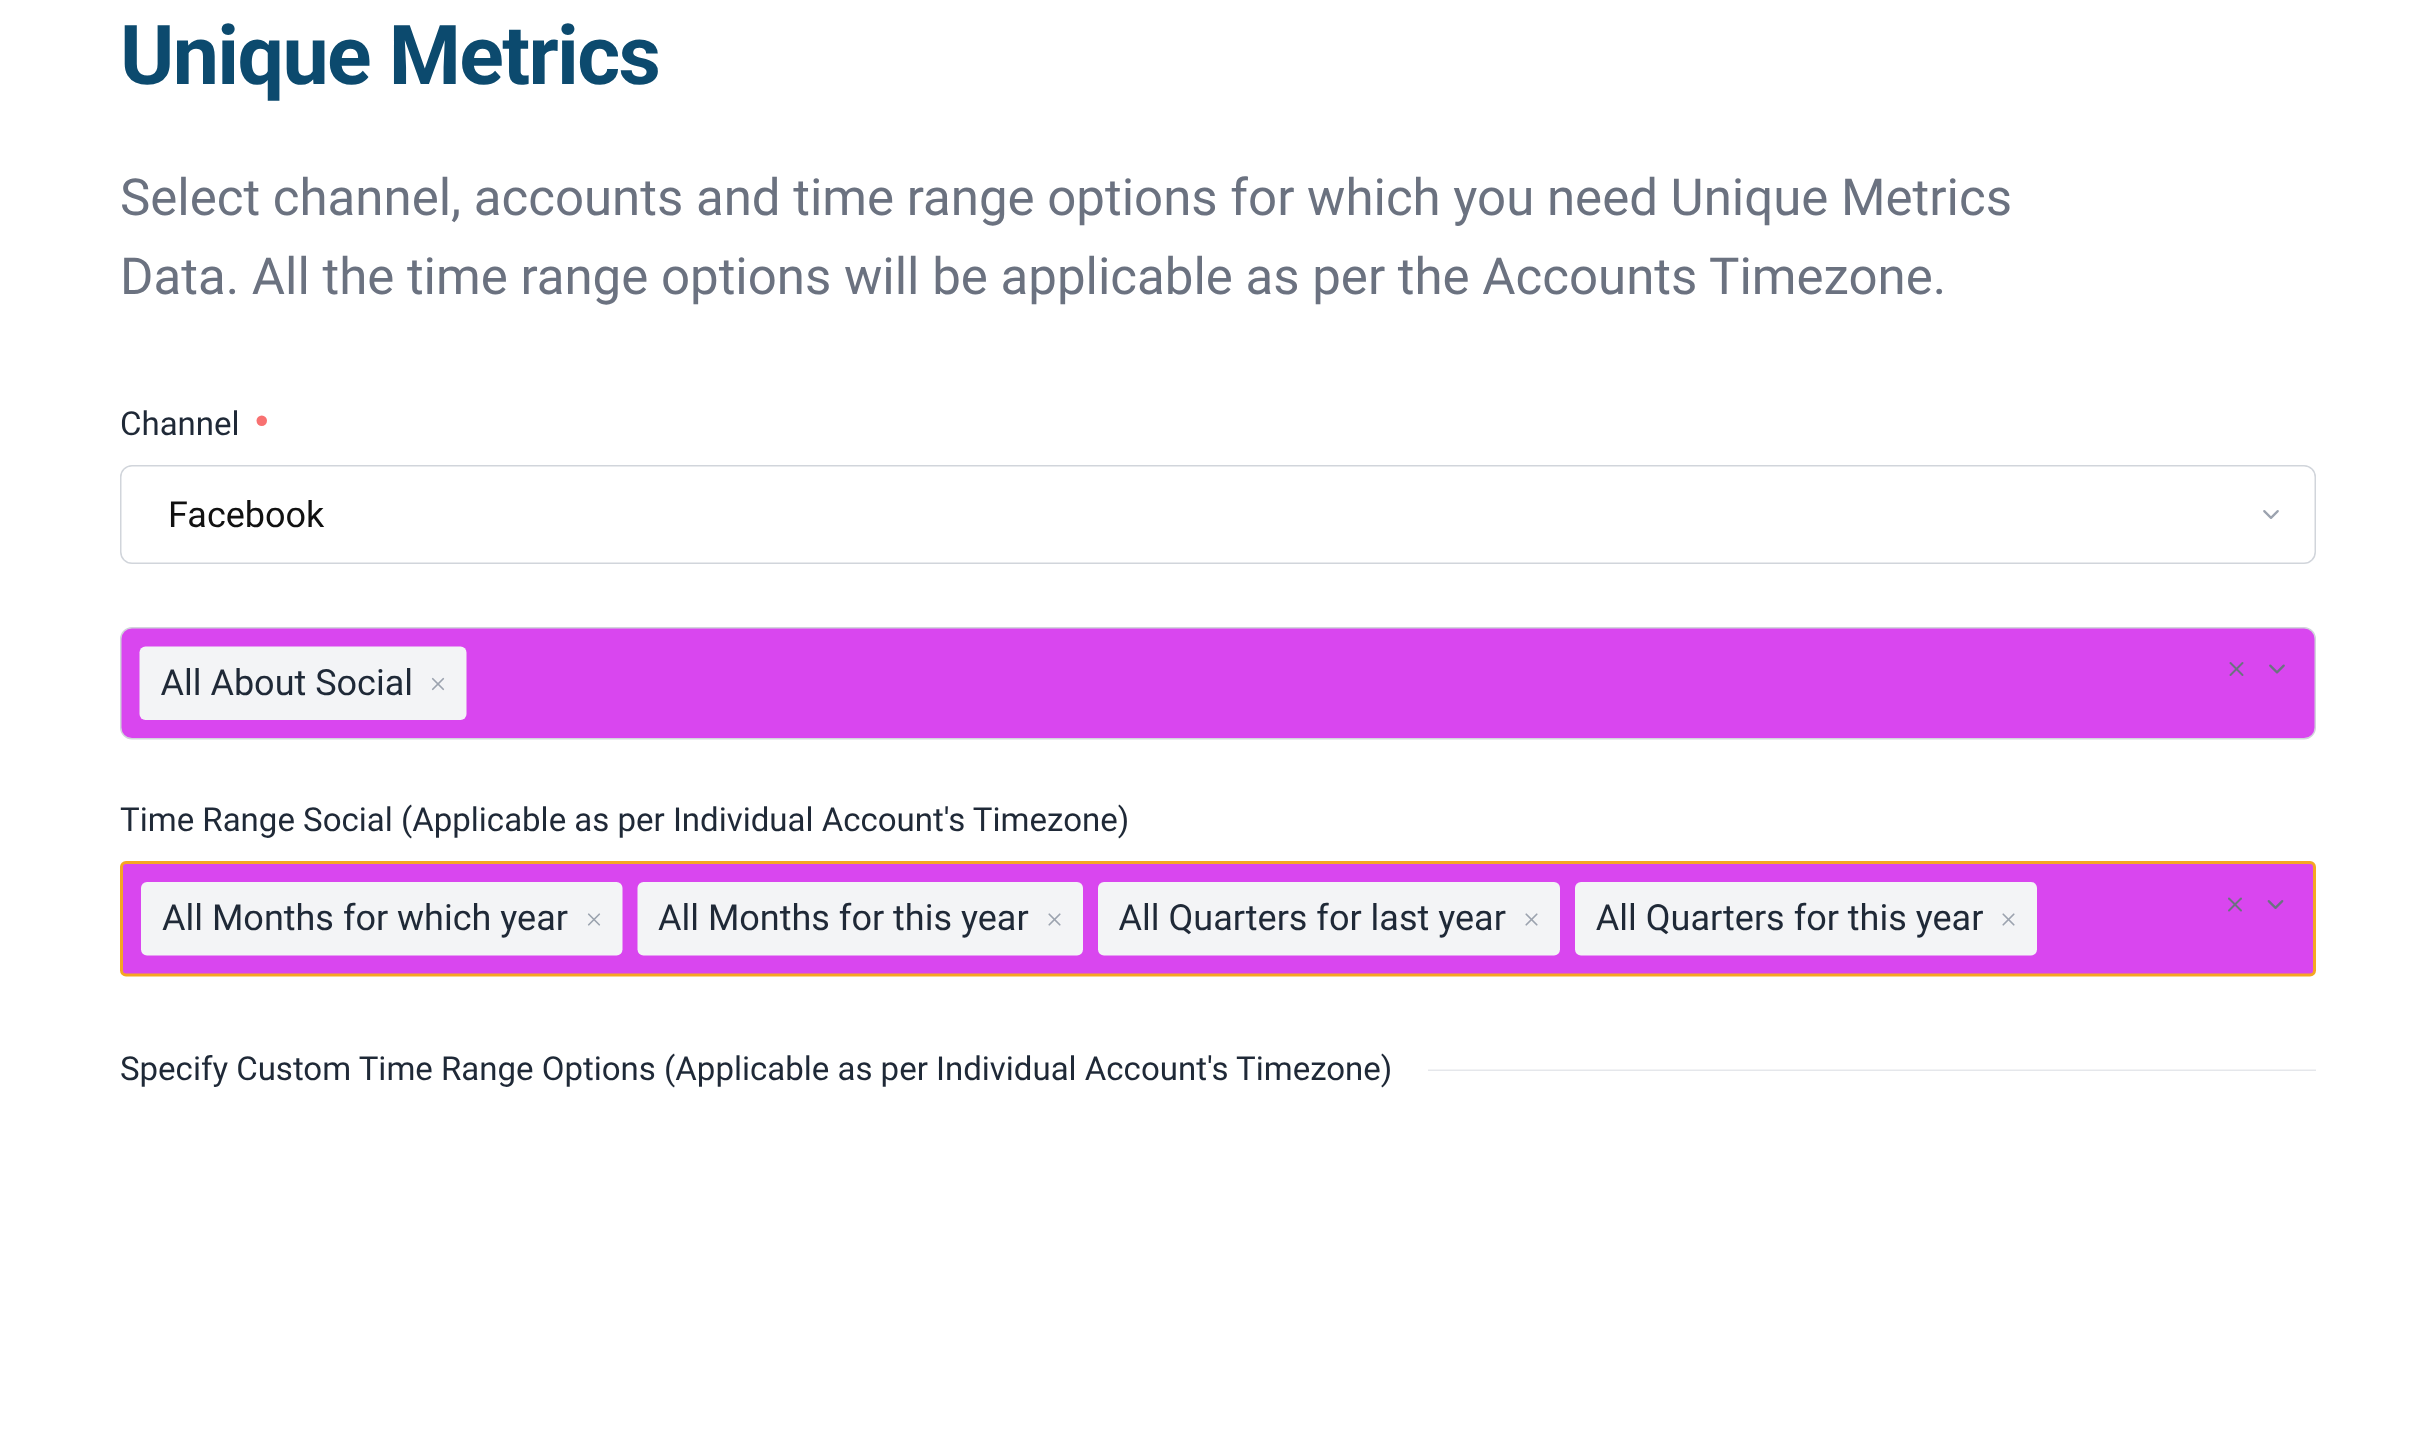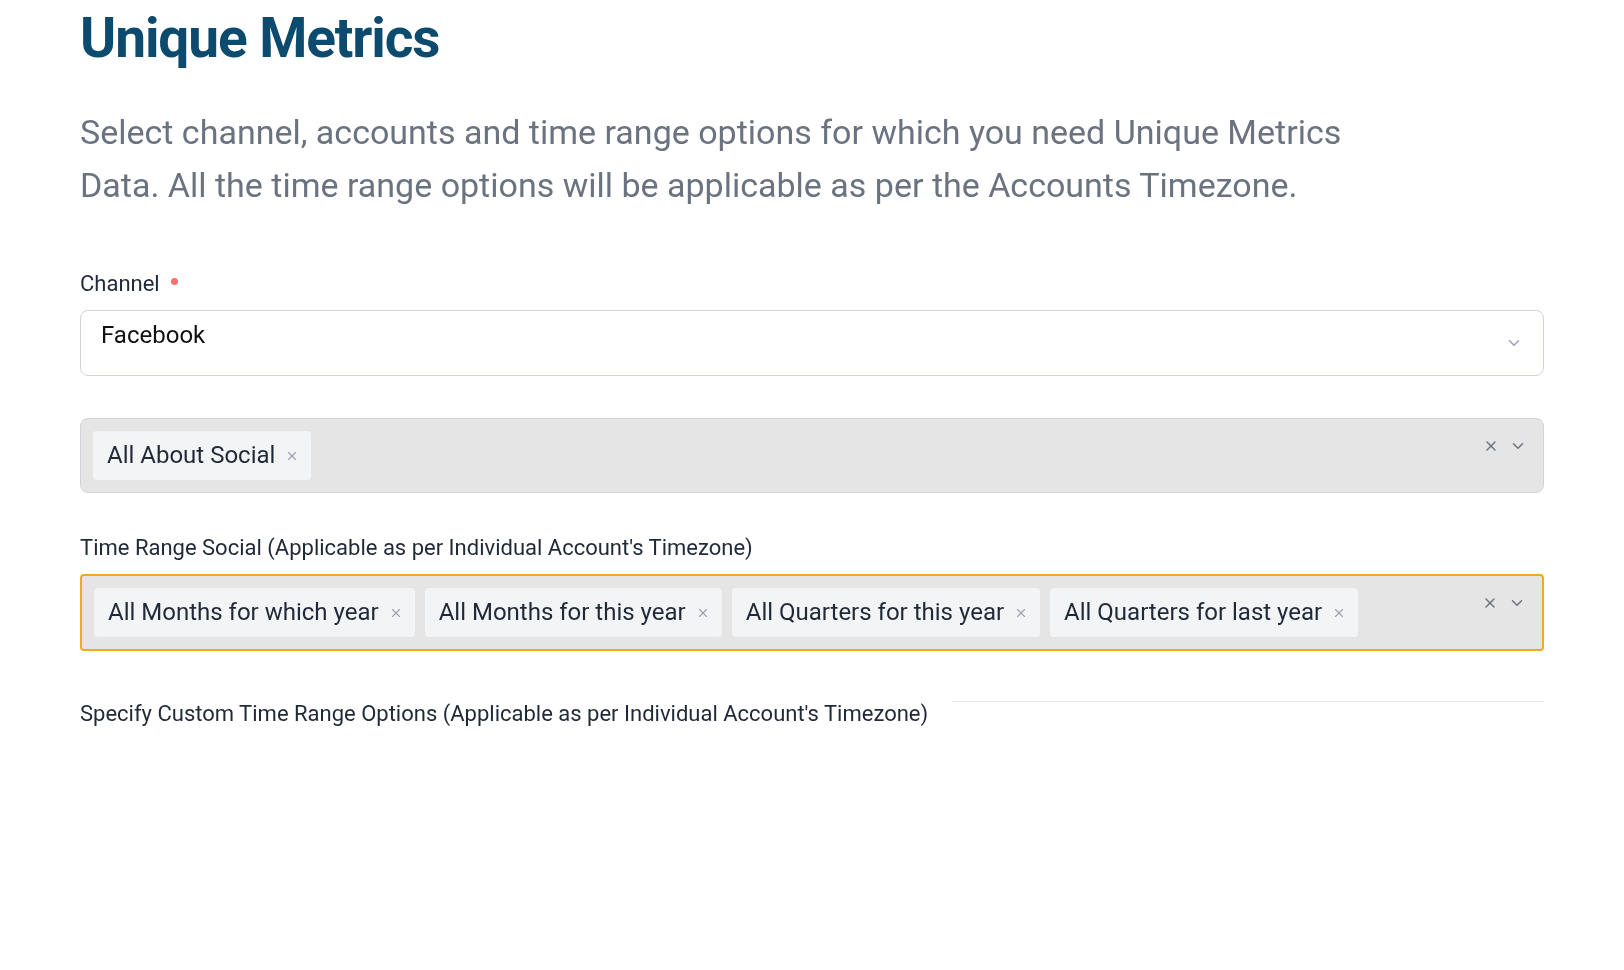--- a/index.html
+++ b/index.html
@@ -49,41 +49,42 @@
       position: relative;
       top: -4px;
     }
     .select-box {
       position: relative;
       border: 1px solid #d1d5db;
       border-radius: 8px;
       background: #fff;
       min-height: 66px;
       display: flex;
-      padding: 10px 48px 10px 20px;
+      align-items: center;
+      padding: 10px 48px 10px 31px;
       cursor: pointer;
     }
     .select-value {
       font-size: 24px;
       color: #111;
     }
     .select-caret {
       position: absolute;
       right: 20px;
       top: 50%;
       transform: translateY(-50%);
       color: #9ca3af;
       display: flex;
       align-items: center;
     }
     .multi-select-box {
       position: relative;
       border: 1px solid #d1d5db;
       border-radius: 8px;
-      background: #e5e5e5;
+      background: #d946ef;
       padding: 12px 80px 12px 12px;
       display: flex;
       flex-wrap: wrap;
       gap: 10px;
       align-items: flex-start;
       cursor: text;
     }
     .multi-select-box.highlighted {
       border: 2px solid #f5a623;
       border-radius: 4px;
@@ -111,21 +112,21 @@
     .tag .remove-tag {
       color: #9ca3af;
       cursor: pointer;
       display: inline-flex;
       align-items: center;
       justify-content: center;
     }
     .section-divider-wrap {
       margin-top: 50px;
       display: flex;
-      align-items: flex-start;
+      align-items: center;
       gap: 24px;
     }
     .section-divider-label {
       font-size: 22px;
       color: #1f2937;
       white-space: nowrap;
     }
     .hr-line {
       flex: 1;
       height: 1px;
@@ -198,30 +199,30 @@
     <span class="tag">
       <span>All Months for this year</span>
       <span class="remove-tag">
         <svg width="14" height="14" viewBox="0 0 24 24" fill="none" stroke="currentColor" stroke-width="2" stroke-linecap="round">
             <line x1="18" y1="6" x2="6" y2="18"></line>
             <line x1="6" y1="6" x2="18" y2="18"></line>
           </svg>
       </span>
     </span>
     <span class="tag">
+      <span>All Quarters for last year</span>
+      <span class="remove-tag">
+        <svg width="14" height="14" viewBox="0 0 24 24" fill="none" stroke="currentColor" stroke-width="2" stroke-linecap="round">
+            <line x1="18" y1="6" x2="6" y2="18"></line>
+            <line x1="6" y1="6" x2="18" y2="18"></line>
+          </svg>
+      </span>
+    </span>
+    <span class="tag">
       <span>All Quarters for this year</span>
-      <span class="remove-tag">
-        <svg width="14" height="14" viewBox="0 0 24 24" fill="none" stroke="currentColor" stroke-width="2" stroke-linecap="round">
-            <line x1="18" y1="6" x2="6" y2="18"></line>
-            <line x1="6" y1="6" x2="18" y2="18"></line>
-          </svg>
-      </span>
-    </span>
-    <span class="tag">
-      <span>All Quarters for last year</span>
       <span class="remove-tag">
         <svg width="14" height="14" viewBox="0 0 24 24" fill="none" stroke="currentColor" stroke-width="2" stroke-linecap="round">
             <line x1="18" y1="6" x2="6" y2="18"></line>
             <line x1="6" y1="6" x2="18" y2="18"></line>
           </svg>
       </span>
     </span>
     <div class="multi-select-actions">
       <span>
         <svg width="16" height="16" viewBox="0 0 24 24" fill="none" stroke="currentColor" stroke-width="2" stroke-linecap="round">

